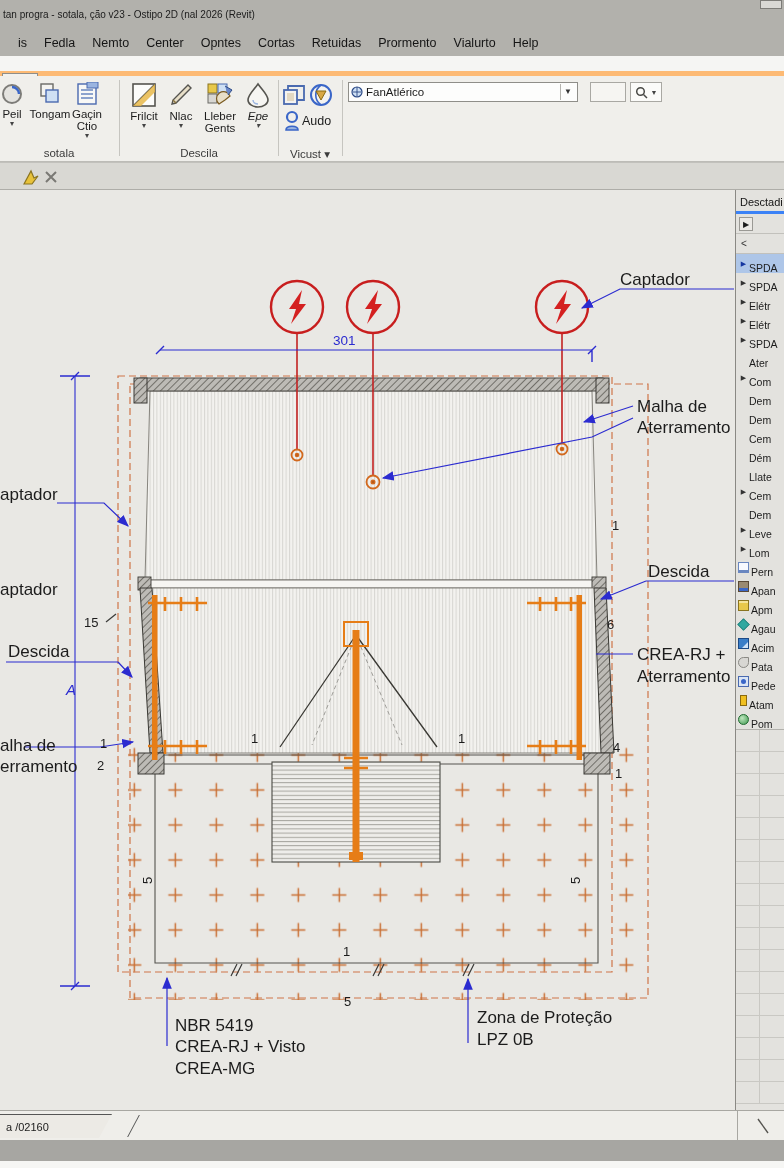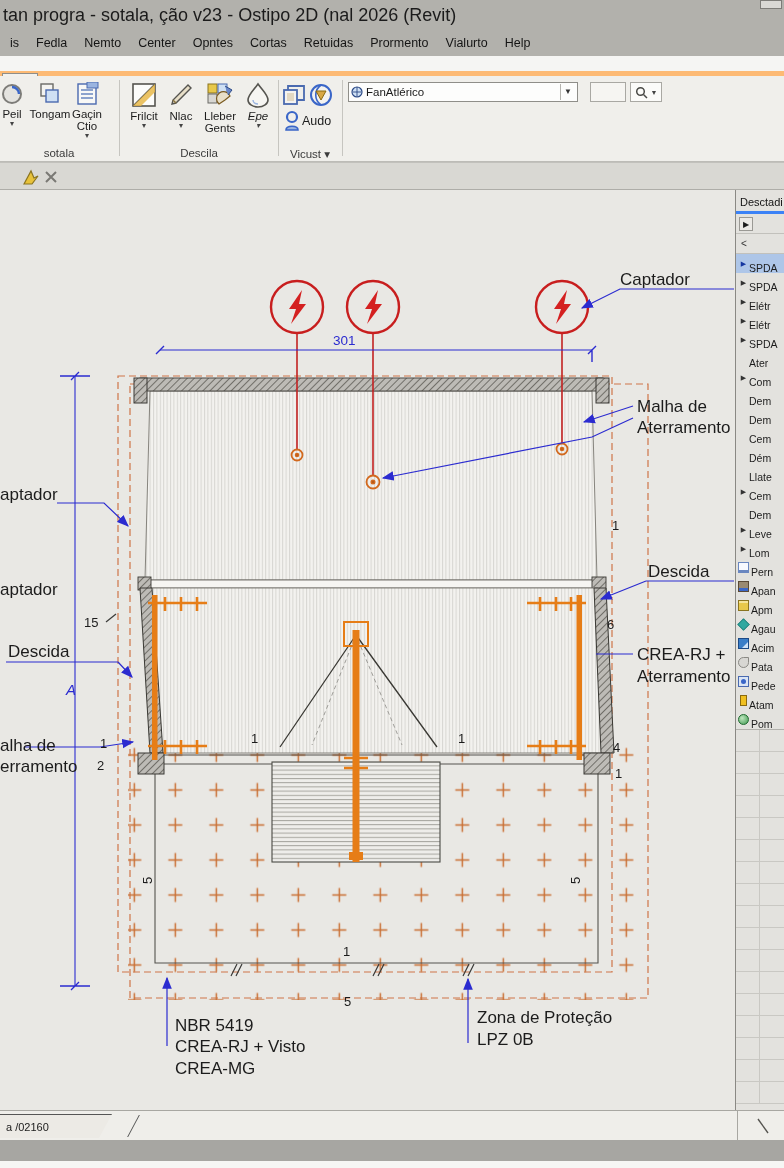--- a/index.html
+++ b/index.html
@@ -5,24 +5,24 @@
   :root{
     --blue:#2b2bd0; --red:#c81e1e; --orange:#e67d17; --dash:#cf7549;
     --chrome:#b2b1ac; --ribbon:#f0efeb; --canvas:#e9e8e4; --panel:#e3e2de;
   }
   *{box-sizing:border-box; margin:0; padding:0;}
   html,body{width:784px; height:1168px; overflow:hidden;}
   body{font-family:"Liberation Sans",sans-serif; background:#f5f5f3; position:relative;}
 
   
   .titlebar{position:absolute; left:0; top:0; width:784px; height:30px; background:var(--chrome);
-            color:#1b1b1b; font-size:18px; line-height:30px; padding-left:3px; white-space:nowrap;}
+            color:#1b1b1b; font-size:10px; line-height:30px; padding-left:3px; white-space:nowrap;}
   .win-box{position:absolute; right:2px; top:0; width:22px; height:9px; border:1px solid #7d7c78; background:#d9d8d4;}
   .menubar{position:absolute; left:0; top:30px; width:784px; height:26px; background:var(--chrome);
-           color:#151515; font-size:12.5px; line-height:26px; padding-left:10px;}
+           color:#151515; font-size:12.5px; line-height:26px; padding-left:18px;}
   .menubar span{display:inline-block; margin-right:17px; cursor:default;}
   .tabstrip{position:absolute; left:0; top:71px; width:784px; height:20px; background:#fdba74;text-decoration:underline;}
   .doc-tab{position:absolute; left:2px; top:2px; height:18px; min-width:36px; background:#f2f1ed;
            border:1px solid #8f8e89; border-bottom:none; font-size:11.5px; padding:2px 6px 0 6px; color:#222;}
 
   
   .ribbon{position:absolute; left:0; top:76px; width:784px; height:86px; background:var(--ribbon);
           border-bottom:1px solid #bdbcb7;}
   .rsep{position:absolute; top:4px; width:1px; height:76px; background:#c6c5c0;}
   .rbtn{position:absolute; top:6px; text-align:center; font-size:11.5px; color:#1c1c1c;}

